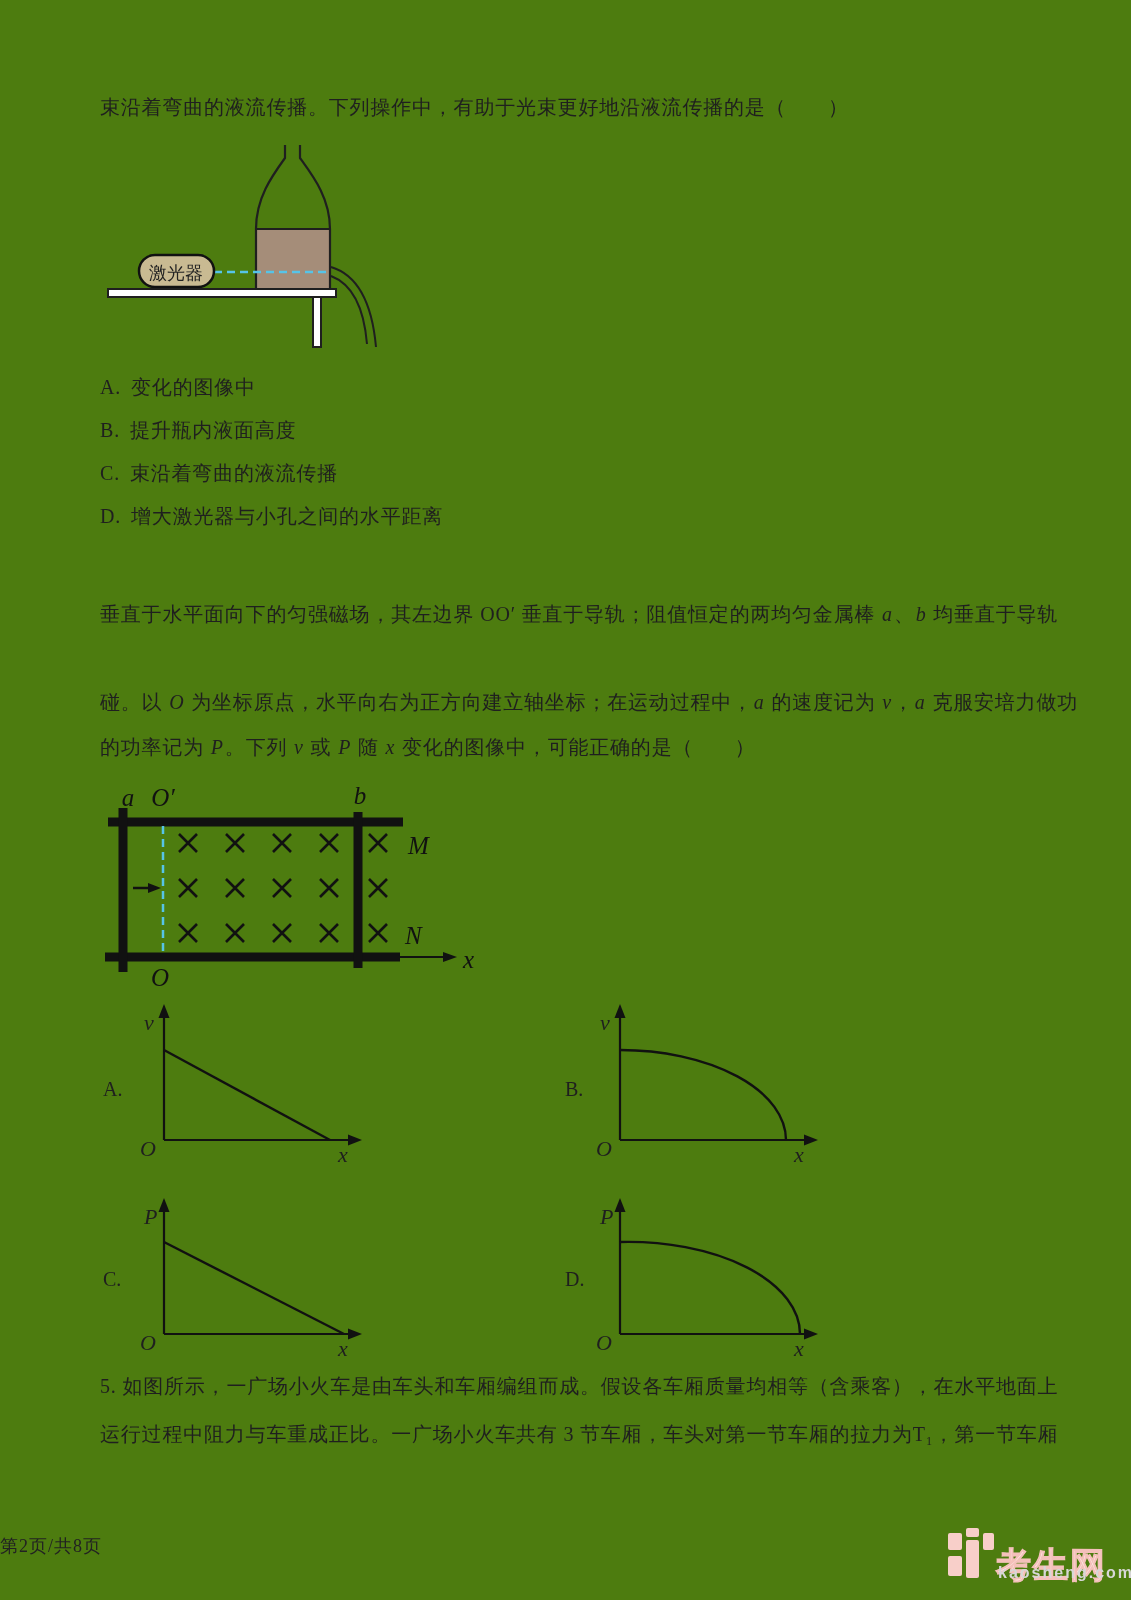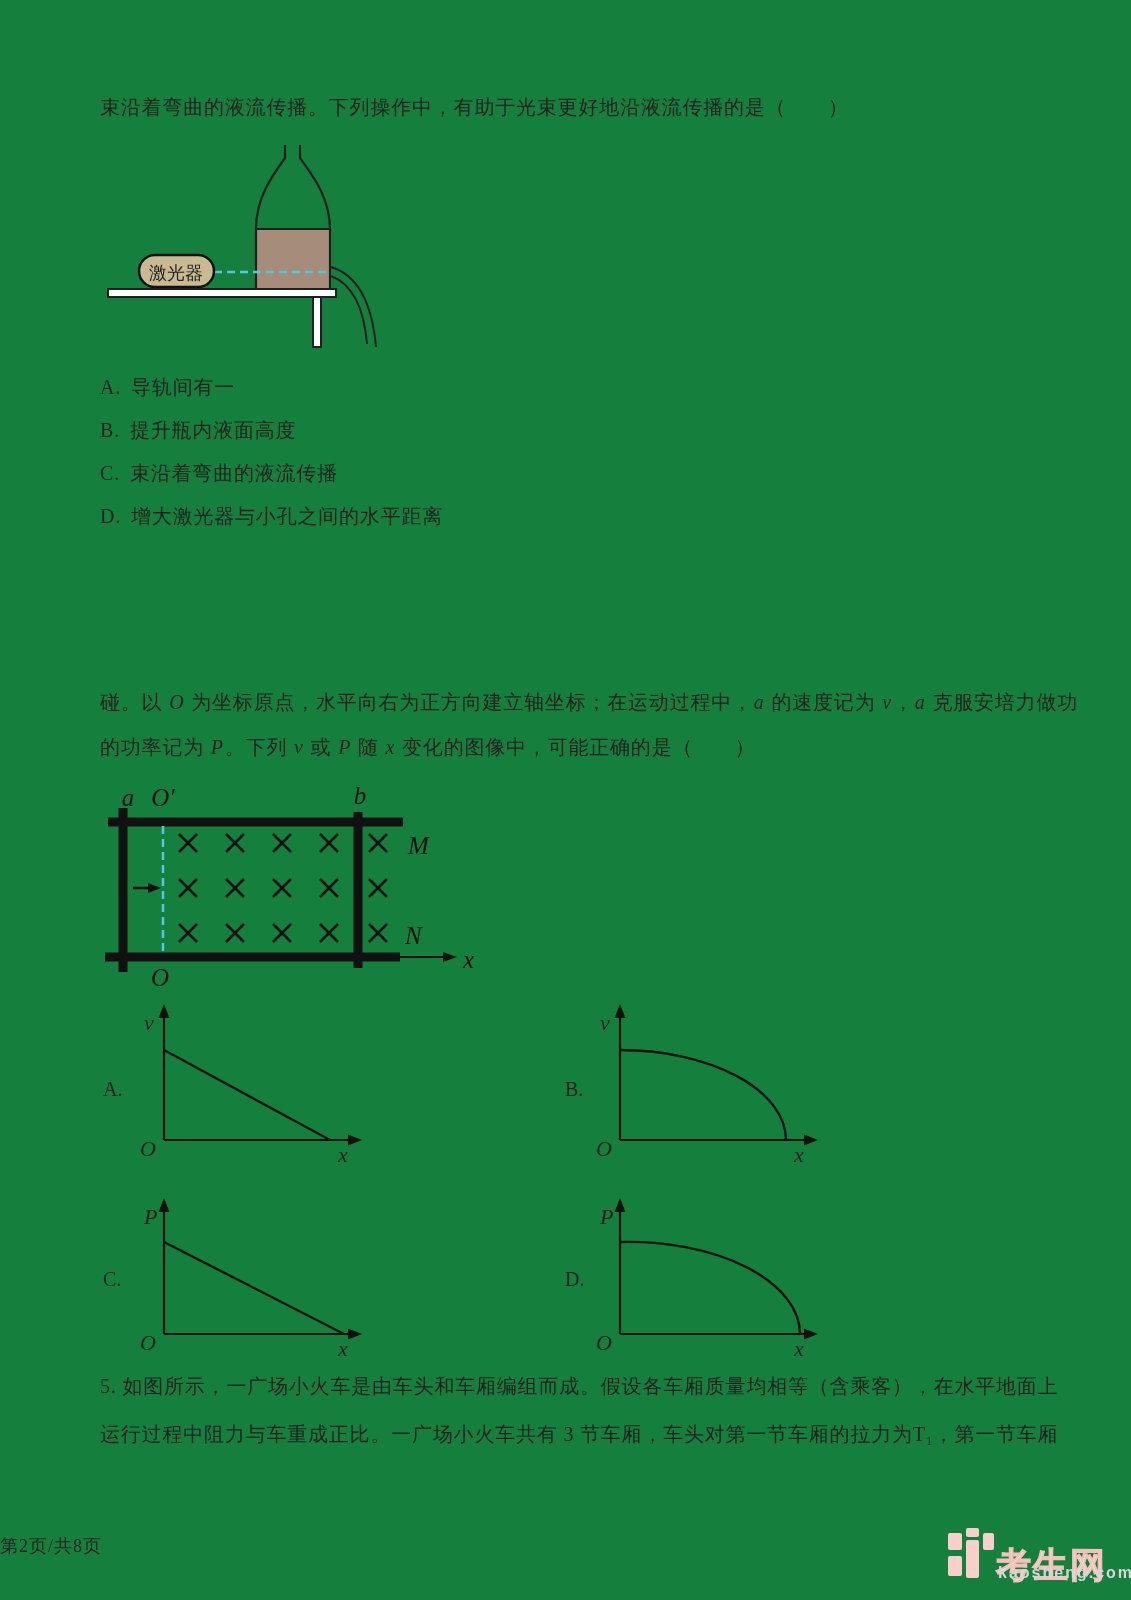--- a/index.html
+++ b/index.html
@@ -1,18 +1,18 @@
 <!DOCTYPE html>
 <html><head>
 <meta charset="utf-8">
 <style>
   html,body{margin:0;padding:0;background:#888;}
   .page{
     position:relative;width:1131px;height:1600px;margin:0 auto;
-    background:#15803d;overflow:hidden;
+    background:#4d7c0f;overflow:hidden;
     font-family:"Liberation Serif","DejaVu Serif",serif;
     color:#1f1f1f;
   }
   .textline{
     position:absolute;left:100px;width:950px;
     font-size:20px;line-height:28px;letter-spacing:0.8px;
     white-space:nowrap;
   }
   .textline i{font-family:"Liberation Serif","DejaVu Serif",serif;padding:0 1px;}
   .opt{position:absolute;left:100px;font-size:20px;letter-spacing:0.8px;white-space:nowrap;}
@@ -64,32 +64,33 @@
     <rect x="88" y="144" width="13" height="8" fill="#111"></rect>
 
     <rect x="39" y="115" width="75" height="32" rx="16" fill="#c9ba92" stroke="#111" stroke-width="2.5"></rect>
     <text x="76" y="139" font-size="18" text-anchor="middle" fill="#222">激光器</text>
 
     <rect x="8" y="149" width="228" height="8" fill="#fff" stroke="#1f1f1f" stroke-width="2"></rect>
     <rect x="213" y="157" width="8" height="50" fill="#fff" stroke="#1f1f1f" stroke-width="2"></rect>
   </svg>
 
   <div class="opt" style="top:374px">
-    <span class="optkey">A.</span><span>导轨间有一</span>
+    <span class="optkey">A.</span><span>变化的图像中</span>
   </div>
   <div class="opt" style="top:417px">
     <span class="optkey">B.</span><span>提升瓶内液面高度</span>
   </div>
   <div class="opt" style="top:460px">
     <span class="optkey">C.</span><span>束沿着弯曲的液流传播</span>
   </div>
   <div class="opt" style="top:503px">
     <span class="optkey">D.</span><span>增大激光器与小孔之间的水平距离</span>
   </div>
 
+  <div class="textline" style="top:600px">垂直于水平面向下的匀强磁场，其左边界 OO′ 垂直于导轨；阻值恒定的两均匀金属棒 <i>a</i>、<i>b</i> 均垂直于导轨</div>
   <div class="textline" style="top:733px">的功率记为 <i>P</i>。下列 <i>v</i> 或 <i>P</i> 随 <i>x</i> 变化的图像中，可能正确的是（　　）</div>
   <div class="textline" style="top:688px">碰。以 <i>O</i> 为坐标原点，水平向右为正方向建立轴坐标；在运动过程中，<i>a</i> 的速度记为 <i>v</i>，<i>a</i> 克服安培力做功</div>
 
   <svg class="fig" style="left:95px;top:770px" width="390" height="225" viewBox="0 0 390 225">
 
     <line x1="13" y1="52" x2="308" y2="52" stroke="#111" stroke-width="9"></line>
     <line x1="10" y1="187" x2="305" y2="187" stroke="#111" stroke-width="9"></line>
 
     <line x1="305" y1="187" x2="350" y2="187" stroke="#111" stroke-width="2"></line>
     <polygon points="362,187 348,182 348,192" fill="#111"></polygon>

